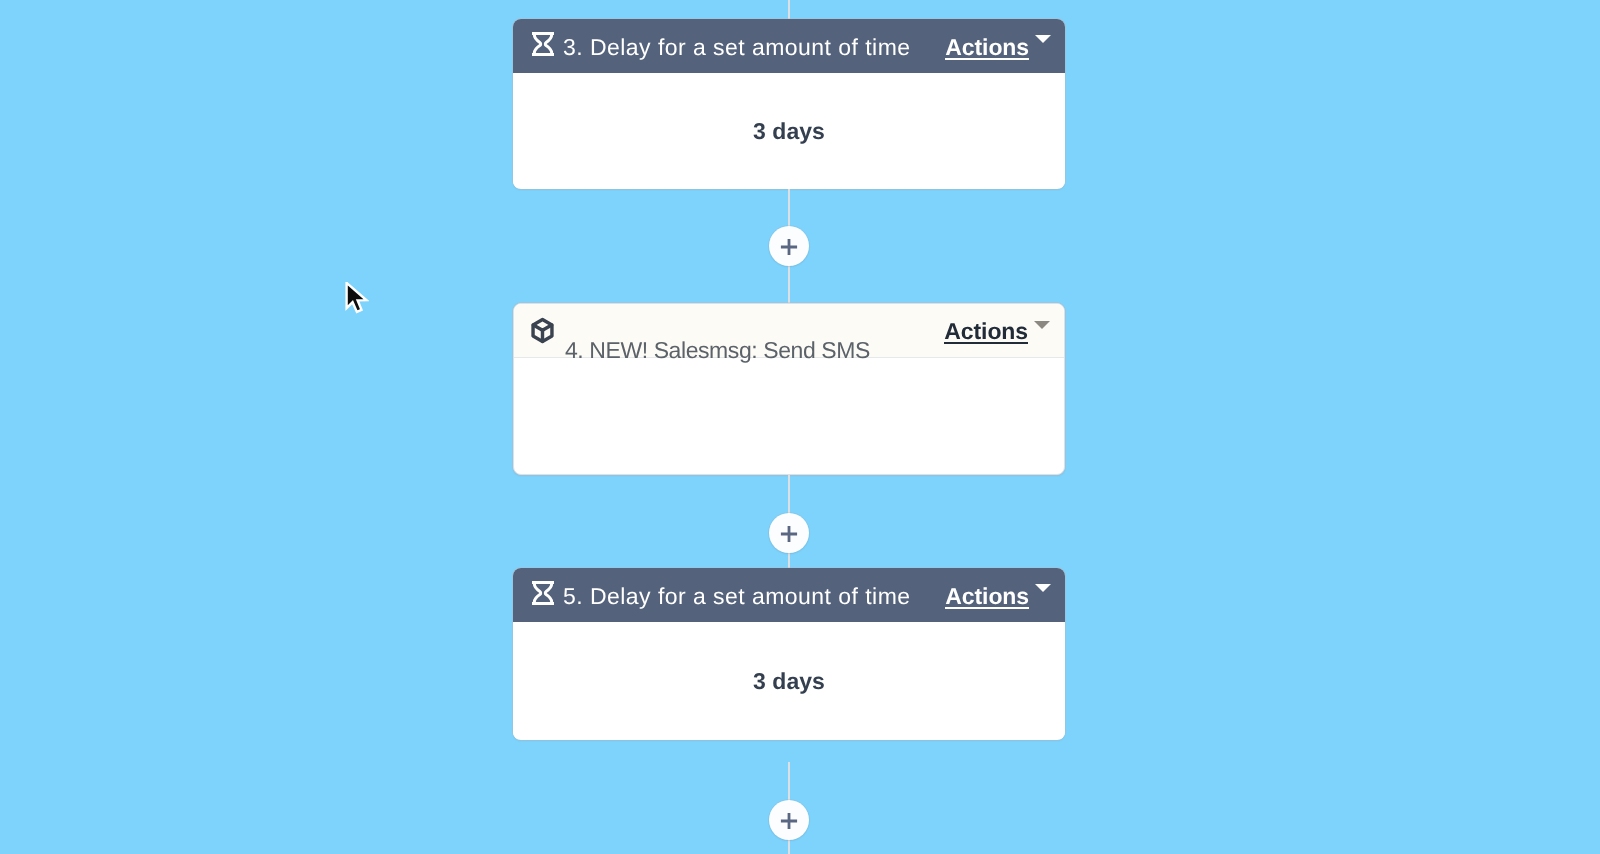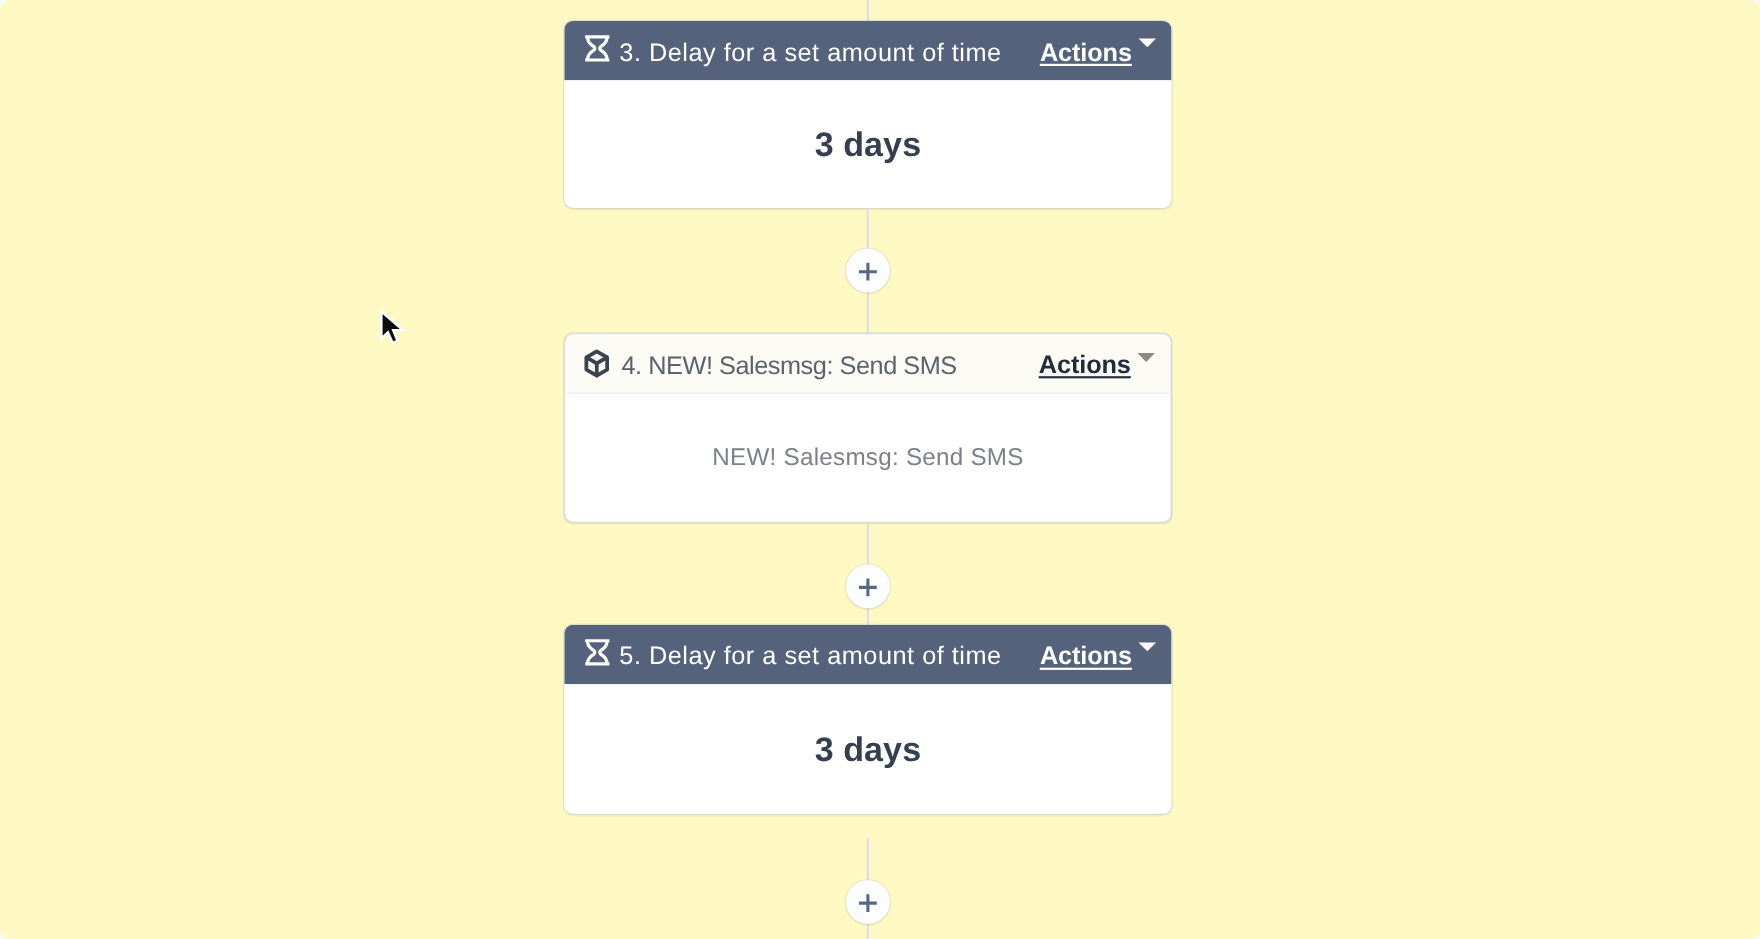--- a/index.html
+++ b/index.html
@@ -1,41 +1,41 @@
 <!DOCTYPE html>
 <html><head>
 <meta charset="utf-8">
 <title>Workflow Editor</title>
 <style>
   html,body{margin:0;padding:0;}
   body{width:1600px;height:854px;overflow:hidden;background:#f6f8fa;
        font-family:"Liberation Sans",sans-serif;-webkit-font-smoothing:antialiased;text-rendering:geometricPrecision;}
-  #canvas{position:relative;width:1600px;height:854px;background:#fef9c3;border-radius:10px;}
+  #canvas{position:relative;width:1600px;height:854px;background:#7dd3fc;}
   
   
   .card-head .ttl, .act, .card-body .bt{will-change:opacity;}
 
   .vline{position:absolute;left:788px;width:1.6px;background:#dcdfe4;}
 
   .card{position:absolute;left:513px;width:552px;box-sizing:border-box;border-radius:8px;
         background:#fff;box-shadow:0 0 0 1px rgba(180,188,198,.40), 0 1px 2px rgba(30,40,60,.07);overflow:hidden;}
   .card-head{display:flex;align-items:center;box-sizing:border-box;height:54px;padding:0 14px 0 18px;}
   .card-head .ttl{font-size:23px;white-space:nowrap;font-weight:400;position:relative;top:1px;}
   .ttl.t-delay{letter-spacing:.46px;}
-  .ttl.t-sms{letter-spacing:-.42px;top:2px;left:0px;}
+  .ttl.t-sms{letter-spacing:-.42px;top:20px;left:0px;}
   .card-head .spacer{flex:1 1 auto;}
   .actions-wrap{display:flex;align-items:flex-start;}
   .act{font-size:23px;font-weight:700;letter-spacing:-.1px;white-space:nowrap;
        line-height:1.0;position:relative;top:1px;}
   .act::after{content:"";position:absolute;left:0;right:0;top:22px;height:2.3px;background:currentColor;}
   .act{display:inline-block;}
   .caret{width:0;height:0;border-left:8px solid transparent;border-right:8px solid transparent;
          border-top:8px solid currentColor;margin-left:6px;position:relative;top:0px;}
   .card-body{display:flex;align-items:center;justify-content:center;background:#fff;}
-  .card-body .bt{font-size:31px;}
+  .card-body .bt{font-size:23px;}
   .bt.bold{font-weight:700;color:#343f50;letter-spacing:.05px;position:relative;top:1px;}
   .bt.regular{font-weight:400;font-size:22px;color:#7c8186;letter-spacing:.24px;margin-right:-.24px;position:relative;left:0px;}
 
   .theme-dark .card-head{background:#54627c;color:#ffffff;}
   .theme-light{border:1px solid #dde1e5;}
   .theme-light .card-head{background:#fdfbf6;color:#5b6269;border-bottom:1px solid #e6e9ec;}
   .theme-light .act{color:#212c38;top:1px;}
   .theme-light .caret{top:2px;}
 
   .icon{display:inline-flex;align-items:center;justify-content:center;margin-right:6px;flex:0 0 auto;}
@@ -96,23 +96,20 @@
           </g>
         </svg>
       </span>
       <span class="ttl t-sms">4. NEW! Salesmsg: Send SMS</span>
       <span class="spacer"></span>
       <span class="actions-wrap">
         <span class="act">Actions</span>
         <span class="caret" style="border-top-color: rgb(140, 137, 131);"></span>
       </span>
     </div>
-    <div class="card-body" style="height:116px;">
-      <span class="bt regular">NEW! Salesmsg: Send SMS</span>
-    </div>
   </div>
 
   <div class="vline" style="top:475px;height:115px;"></div>
   <div class="plus" style="left:769px;top:513px;">
     <svg width="18" height="18" viewBox="0 0 18 18" aria-hidden="true" style="margin-top:1px">
       <path d="M9 .9v16.2M.9 9h16.2" stroke="#5a6783" stroke-width="2.8" stroke-linecap="butt"></path>
     </svg>
   </div>
 
   <div class="card theme-dark" style="top:568px;height:172px;">

